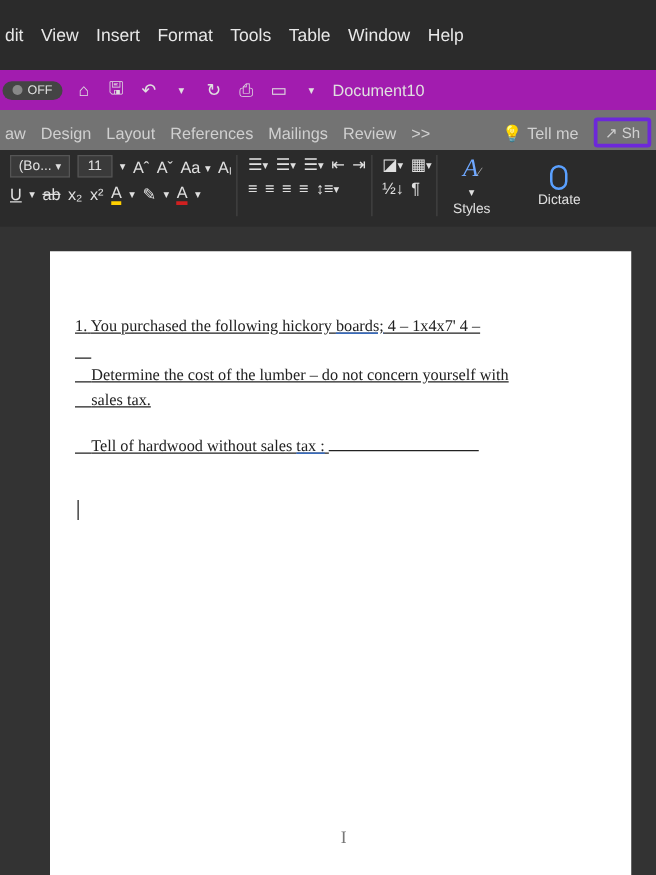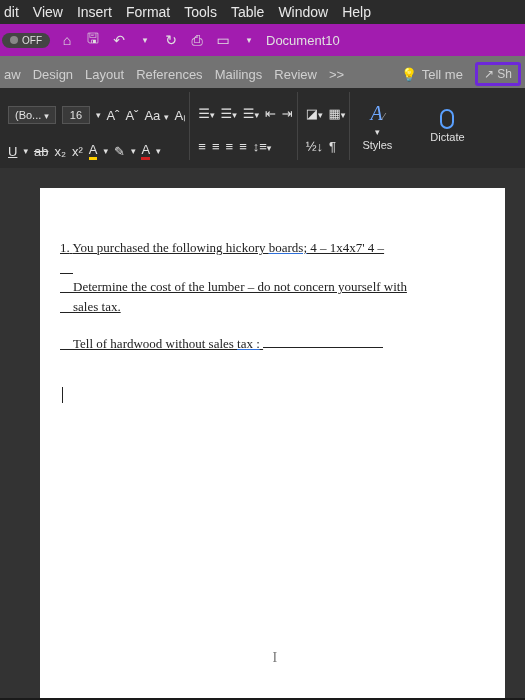--- a/index.html
+++ b/index.html
@@ -7,21 +7,21 @@
   width: 525px;
   height: 700px;
   background: #1a1a1a;
   font-family: -apple-system, "Segoe UI", sans-serif;
   overflow: hidden;
   font-size: 13px;
 }
 .menubar {
   background: #2b2b2b;
   color: #e8e8e8;
-  padding: 4px 4px;
+  padding: 20px 4px;
   display: flex;
   gap: 14px;
   font-size: 14px;
 }
 .menubar span { cursor: pointer; }
 .titlebar {
   background: #a21caf;
   color: #e0e0e0;
   display: flex;
   align-items: center;
@@ -74,21 +74,21 @@
   align-items: stretch;
 }
 .grp {
   display: flex;
   flex-direction: column;
   gap: 4px;
   padding: 0 4px;
   border-right: 1px solid #444;
 }
 .grp:last-child { border-right: none; }
-.row { display: flex; align-items: center; gap: 6px; margin-top: 14px; }
+.row { display: flex; align-items: center; gap: 6px; }
 .font-box {
   background: #3a3a3a;
   border: 1px solid #555;
   padding: 2px 6px;
   font-size: 11px;
   min-width: 42px;
 }
 .size-box {
   background: #3a3a3a;
   border: 1px solid #555;
@@ -220,21 +220,21 @@
   </span>
 </div>
 
 <div class="toolbar">
   <div class="grp">
     <div class="row">
       <span class="font-box">
         <span>(Bo...</span>
         <span class="chev">▾</span>
       </span>
-      <span class="size-box">16</span>
+      <span class="size-box">11</span>
       <span class="chev">▾</span>
       <span class="tb-btn">Aˆ</span>
       <span class="tb-btn">Aˇ</span>
       <span class="tb-btn">
         <span>Aa</span>
         <span class="chev">▾</span>
       </span>
       <span class="tb-btn">Aₗ</span>
     </div>
     <div class="row">

